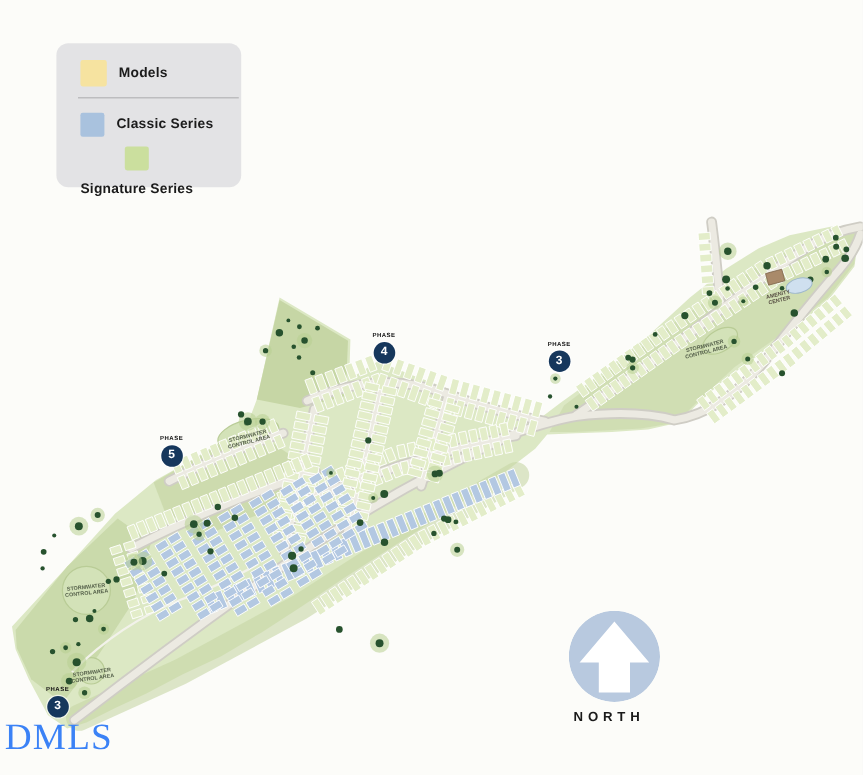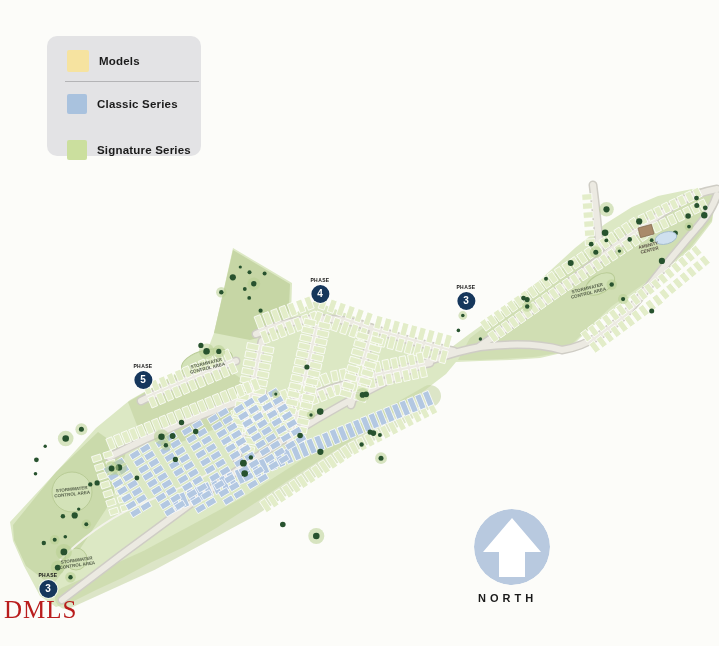--- a/index.html
+++ b/index.html
@@ -38,21 +38,21 @@
   .amenity-label{color:#5a5246;width:28px;}
 
   
   .north{position:absolute;left:474px;top:509px;display:flex;flex-direction:column;}
   .north-circle{width:76px;height:76px;border-radius:50%;overflow:hidden;}
   .north-label{margin-top:7px;font-weight:700;font-size:11px;letter-spacing:4px;color:#1a1a1a;padding-left:4px;}
 
   
   .watermark{
     position:absolute;left:4px;top:596px;
-    font-family:"Liberation Serif",serif;font-size:25px;color:#b91c1c;letter-spacing:1px;
+    font-family:"Liberation Serif",serif;font-size:31px;color:#3b82f6;letter-spacing:1px;
   }
 </style>
 </head>
 <body>
 
 <div class="canvas" style="background: rgb(252, 252, 249);">
 
   <div id="map-holder">
       <svg id="map-svg" width="719" height="646" viewBox="0 0 719 646">
         <polygon fill="#dce8c4" points="10,522 58,470 96,428 130,400 162,382 206,354 214,333 233,248 292,283 291,316 315,301 342,312 382,327 422,340 452,347 468,335 500,312 540,280 575,248 605,224 632,207 658,196 692,189 716,187 716,196 712,222 692,248 662,274 632,296 602,318 580,338 566,352 540,358 510,360 480,361 456,362 446,374 420,394 392,414 358,436 322,459 286,482 252,505 218,527 184,547 152,562 122,578 96,590 72,602 56,607 40,596 24,566 13,541"></polygon>
@@ -709,21 +709,21 @@
   <div class="legend" style="background: rgb(227, 227, 229);">
     <div class="legend-item" style="top:14px;">
       <div class="swatch" style="width: 22px; height: 22px; background: rgb(246, 227, 160);"></div>
       <div class="legend-label">Models</div>
     </div>
     <div class="legend-divider"></div>
     <div class="legend-item" style="top:58px;">
       <div class="swatch" style="background: rgb(169, 194, 222);"></div>
       <div class="legend-label">Classic Series</div>
     </div>
-    <div class="legend-item" style="top:104px;">
+    <div class="legend-item" style="top:86px;flex-direction:column;">
       <div class="swatch" style="background: rgb(203, 223, 158);"></div>
       <div class="legend-label">Signature Series</div>
     </div>
   </div>
 
   <div class="phase" style="left:320px;top:277px;">
     <div class="phase-word">PHASE</div>
     <div class="phase-badge" style="background: rgb(22, 55, 92);">4</div>
   </div>
   <div class="phase" style="left:466px;top:284px;">

